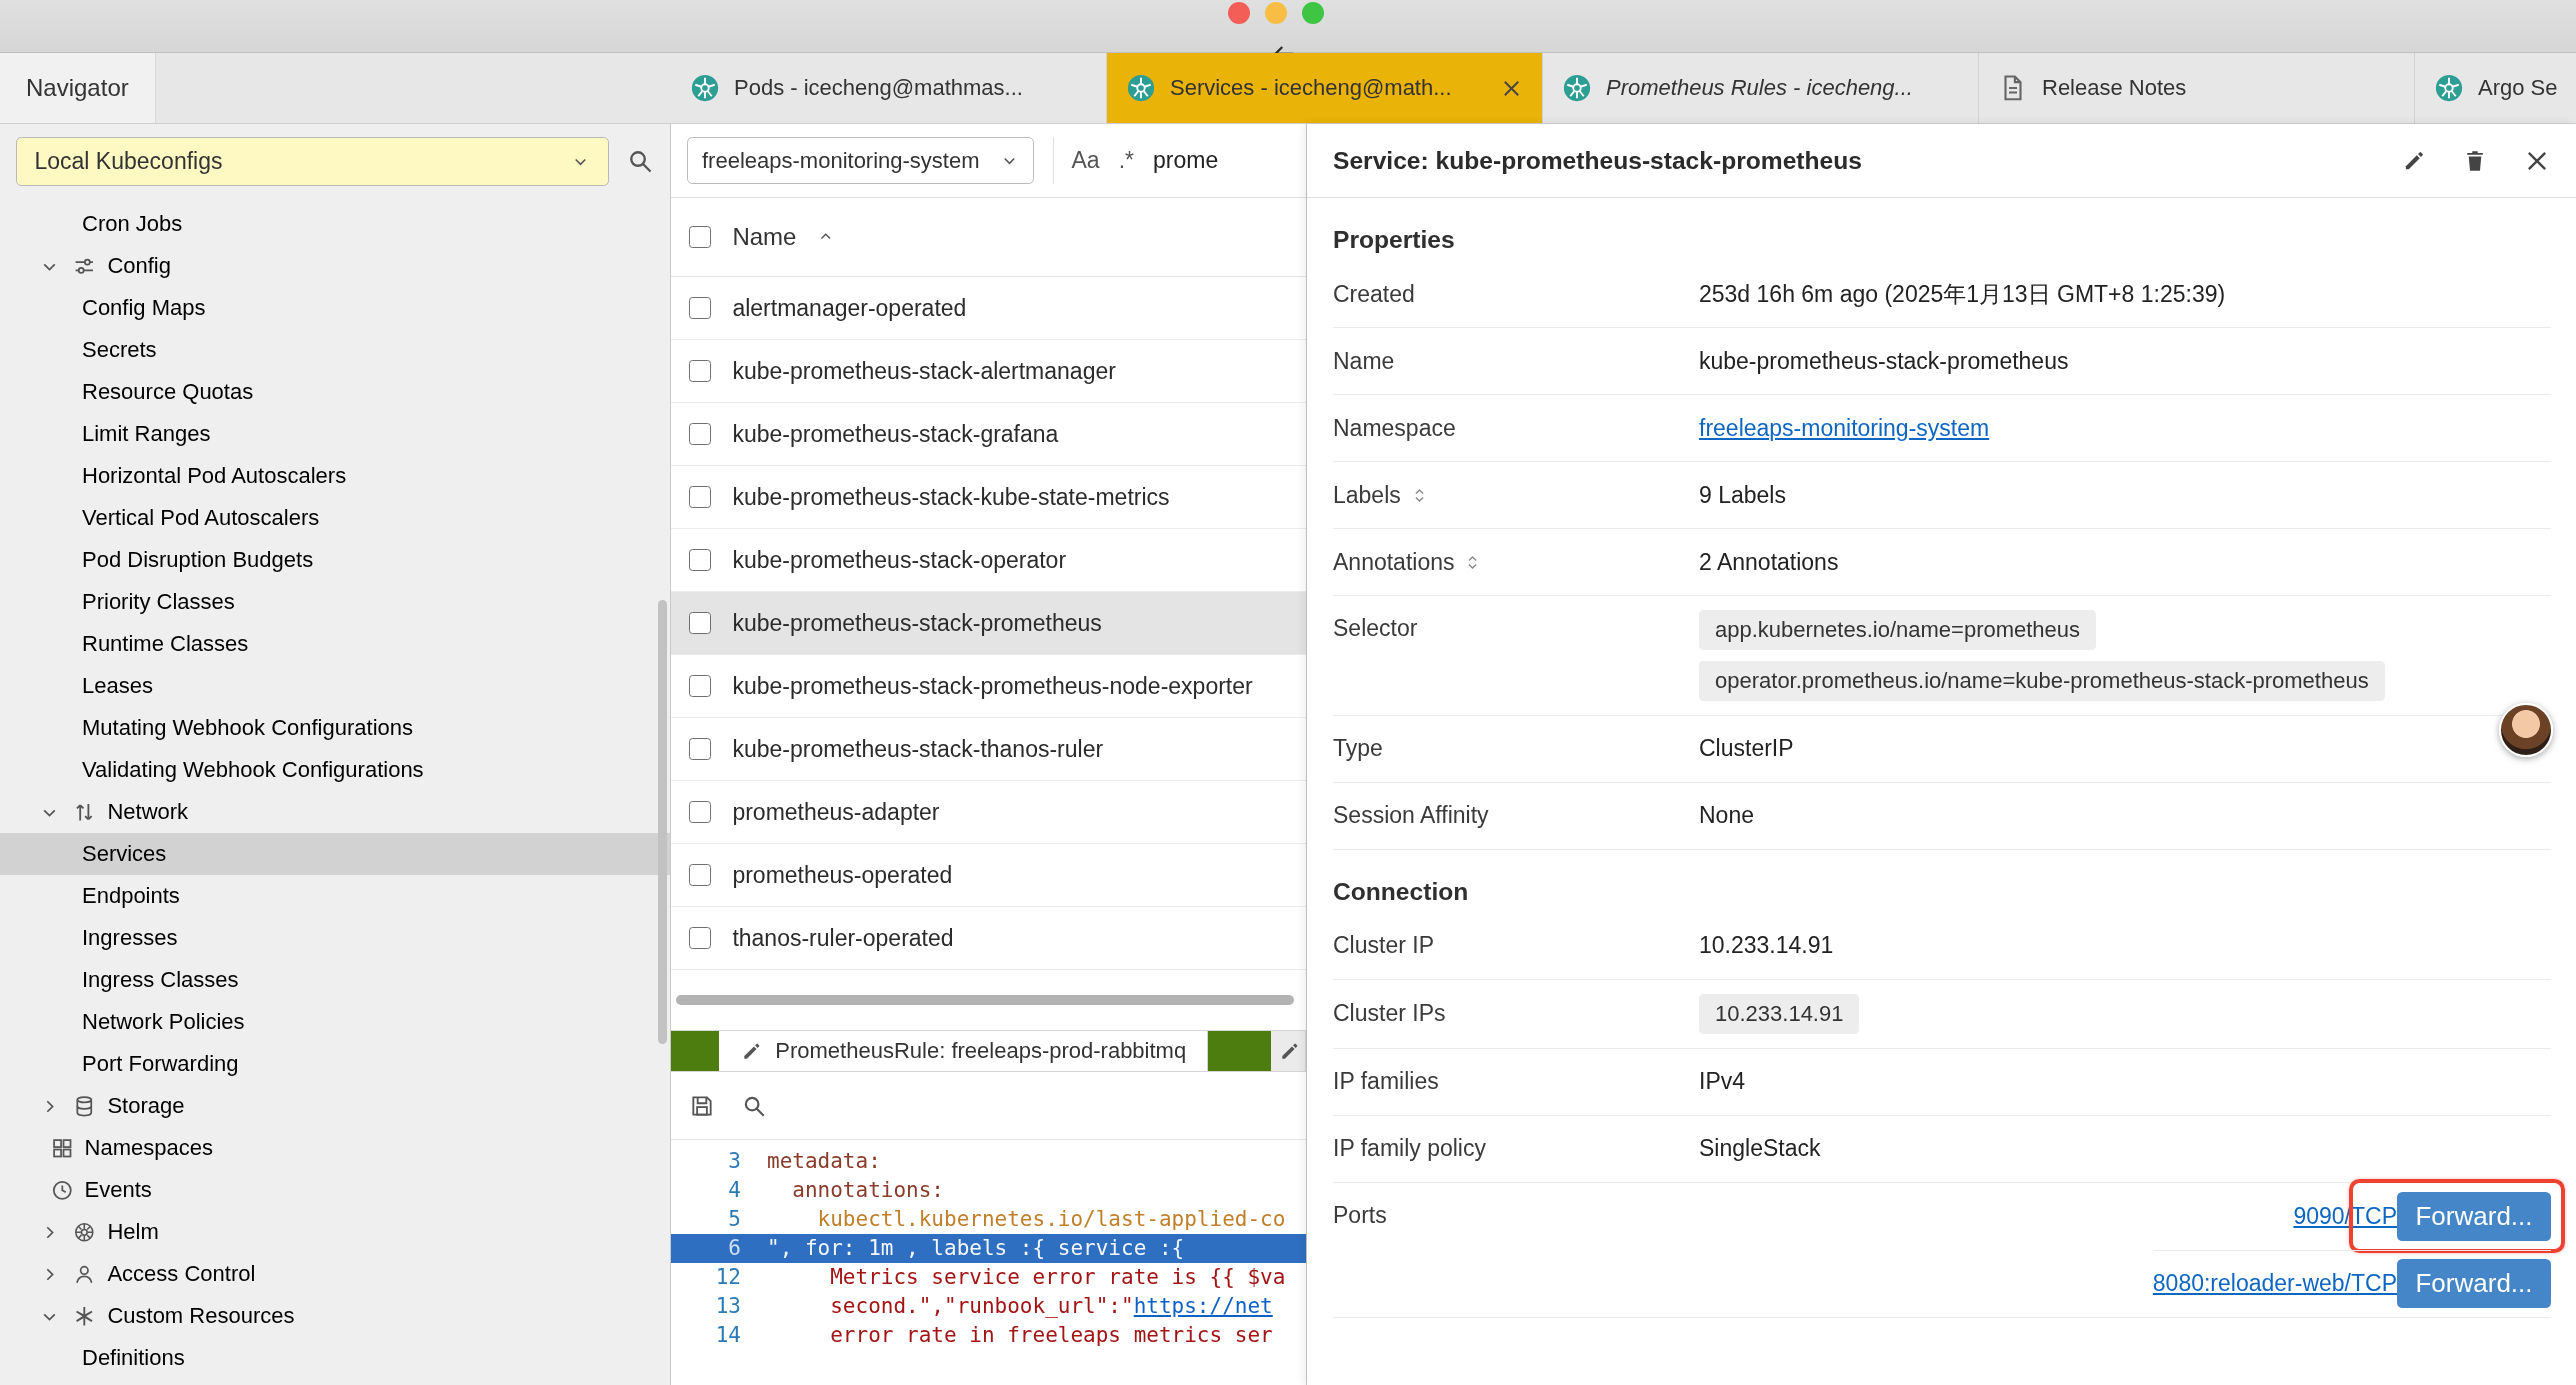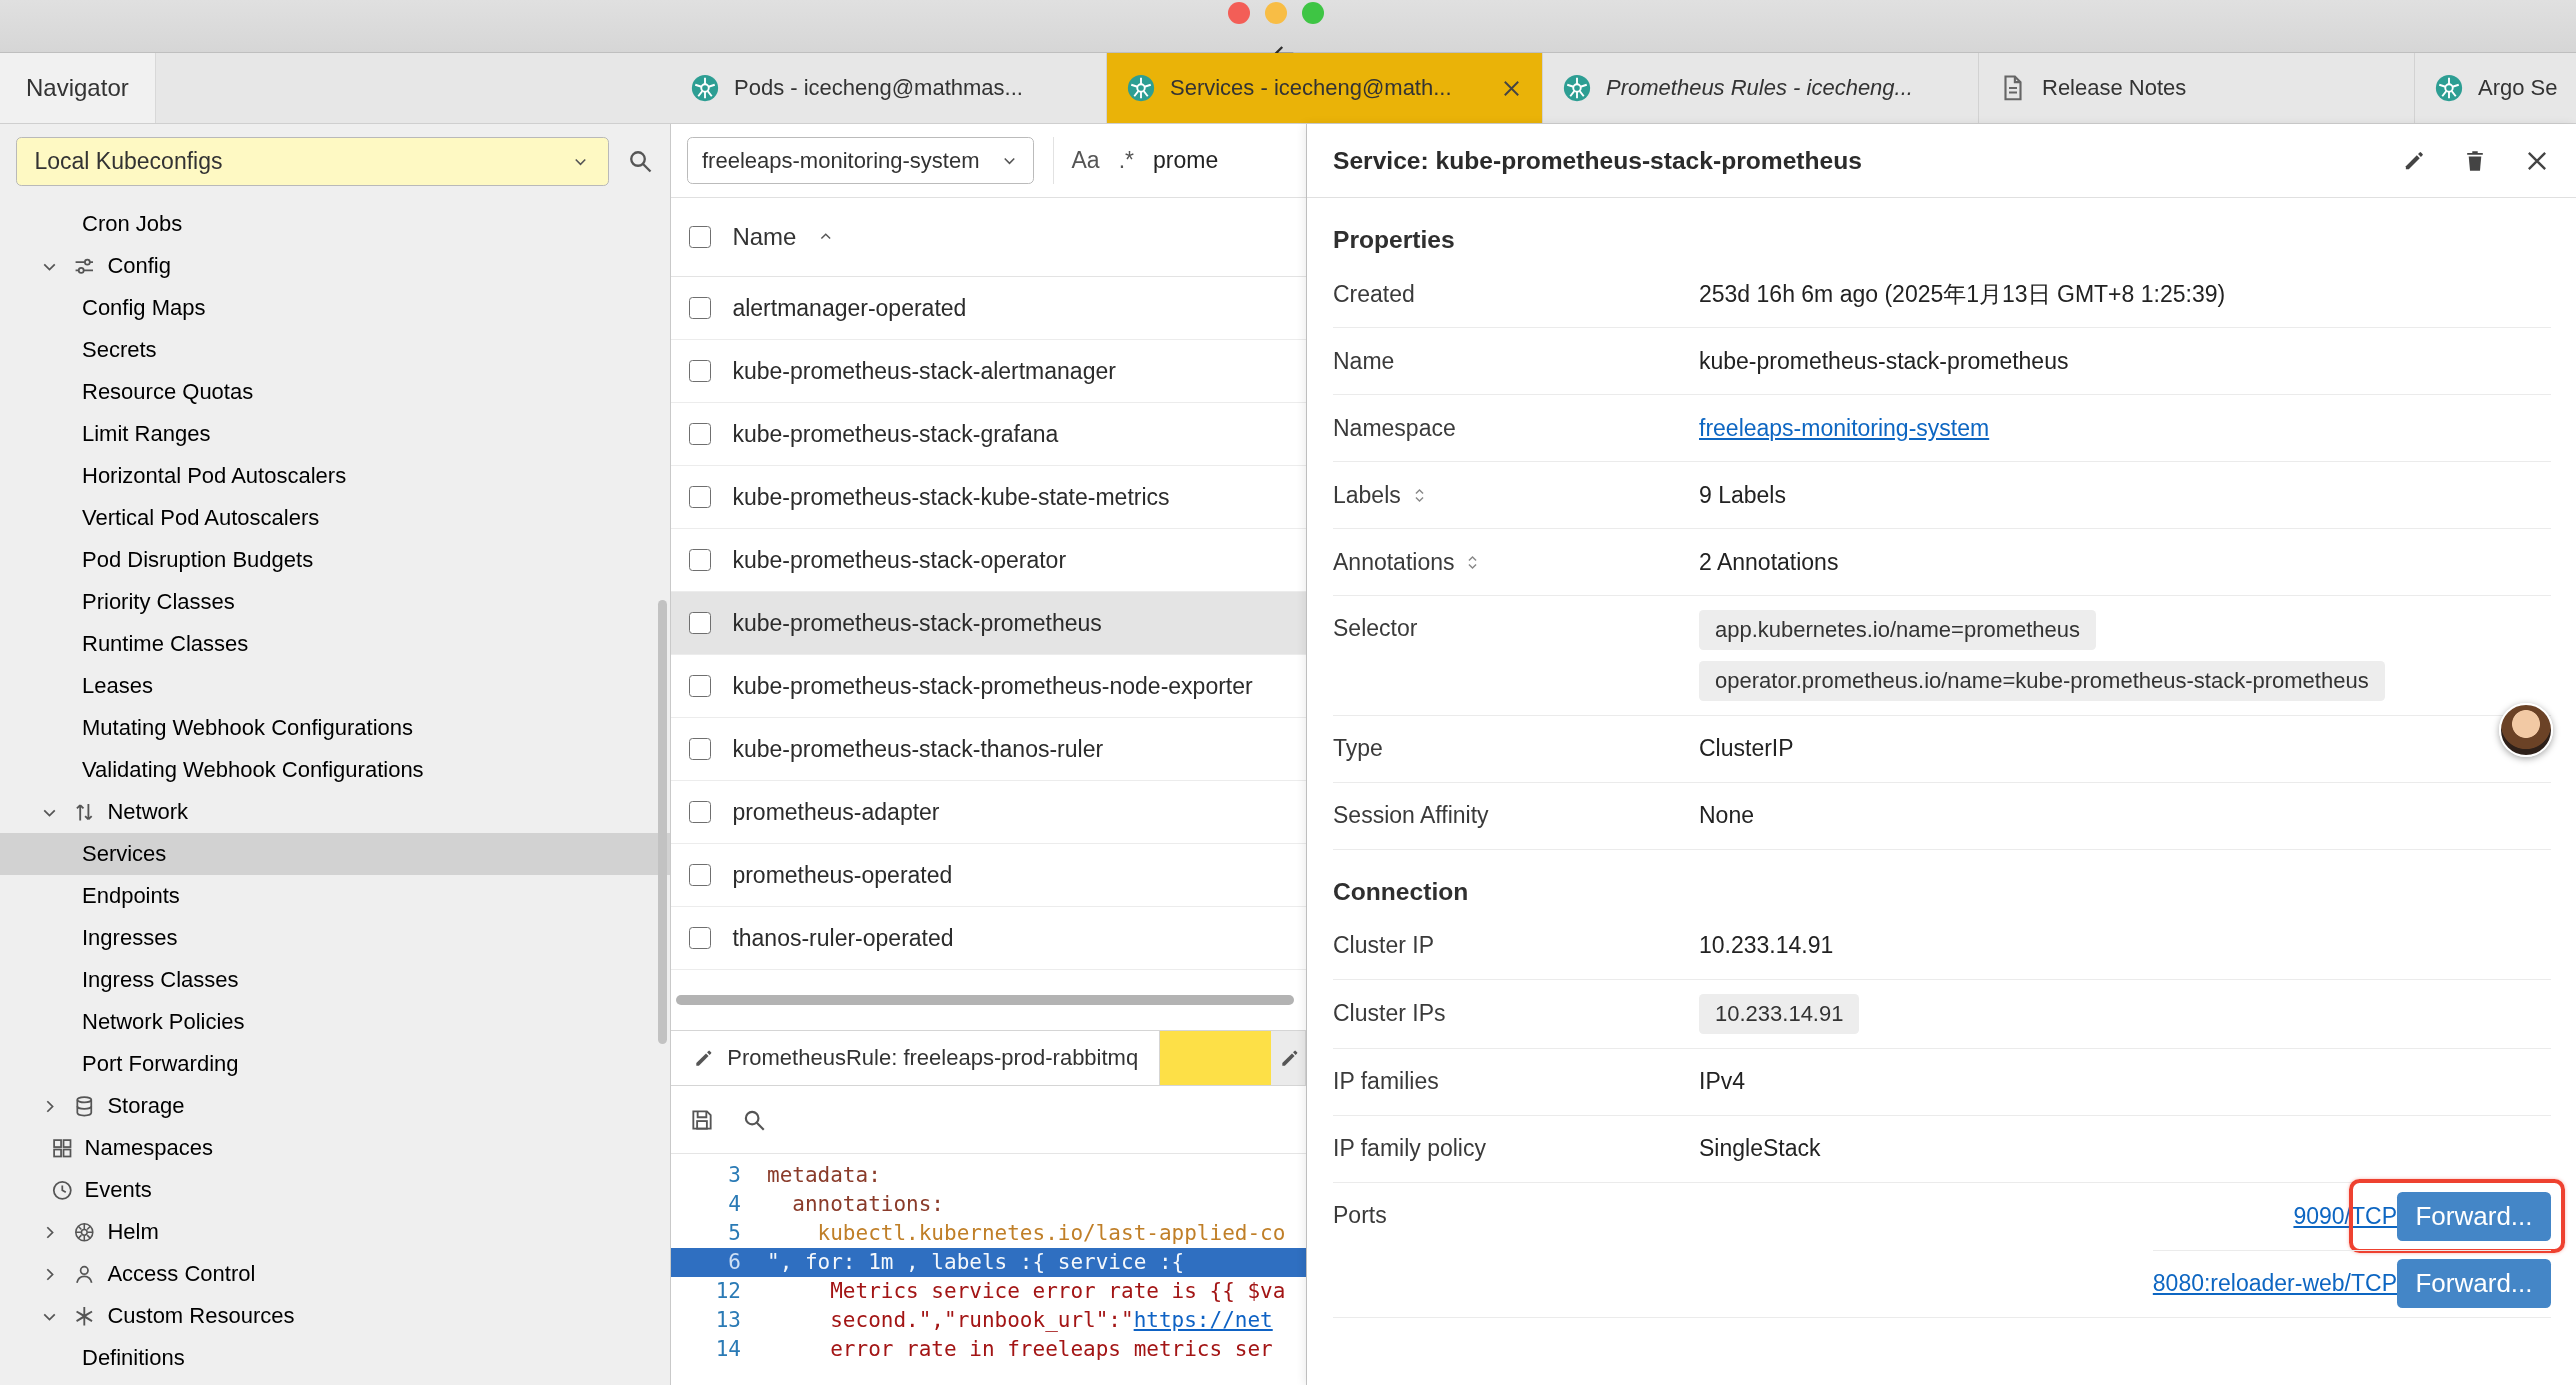--- a/index.html
+++ b/index.html
@@ -62,21 +62,21 @@
   .s-toggle { font-size:23px; color:#555; }
   .s-query { font-size:23px; color:#222; }
   .table-header { height:79px; flex:none; border-bottom:0.9px solid #e3e3e3; display:flex; align-items:center; gap:21px; padding:0 18.4px; }
   .th-name { font-size:24px; color:#333; }
   .cb { width:22px; height:22px; border:1.8px solid #6f6f6f; border-radius:3.5px; flex:none; background:#fff; }
   .svc-row { height:63px; display:flex; align-items:center; gap:21px; padding:0 18.4px; border-bottom:0.9px solid #ececec;
     font-size:23px; color:#2b2b2b; white-space:nowrap; overflow:hidden; }
   .svc-row.selected { background:#e4e4e4; }
   .hscroll { height:60px; flex:none; position:relative; }
   .hthumb { position:absolute; left:5.3px; right:12.3px; top:24.6px; height:10.5px; background:#b3b3b3; border-radius:5.3px; }
-  .editor-tabbar { height:56px; flex:none; background:#fde047; border-top:0.9px solid #d5d5d5; border-bottom:0.9px solid #d5d5d5; display:flex; }
+  .editor-tabbar { height:42px; flex:none; background:#4d7c0f; border-top:0.9px solid #d5d5d5; border-bottom:0.9px solid #d5d5d5; display:flex;padding-left:48px; }
   .ed-tab { height:100%; background:#fff; display:flex; align-items:center; gap:12.3px; padding:0 21px;
     border-right:0.9px solid #d5d5d5; font-size:22px; color:#333; white-space:nowrap; }
   .ed-tab.stub { background:#ebebeb; width:35px; padding:0 7px; overflow:hidden; margin-left:auto; }
   .editor-toolbar { height:68px; flex:none; background:#fff; border-bottom:0.9px solid #e5e5e5; display:flex; align-items:center; gap:26px; padding:0 17.5px; }
   .editor { flex:1; background:#fff; font-family:"DejaVu Sans Mono","Liberation Mono",monospace; font-size:21px; padding-top:7px; overflow:hidden; }
   .ed-line { height:29px; line-height:29px; display:flex; white-space:pre; }
   .ed-line .ln { width:96px; flex:none; text-align:right; padding-right:26px; color:#2a7ab5; }
   .ed-line .code { flex:1; overflow:hidden; }
   .ed-line.selected { background:#2f6fc1; }
   .ed-line.selected .ln { color:#cfe0f5; }

